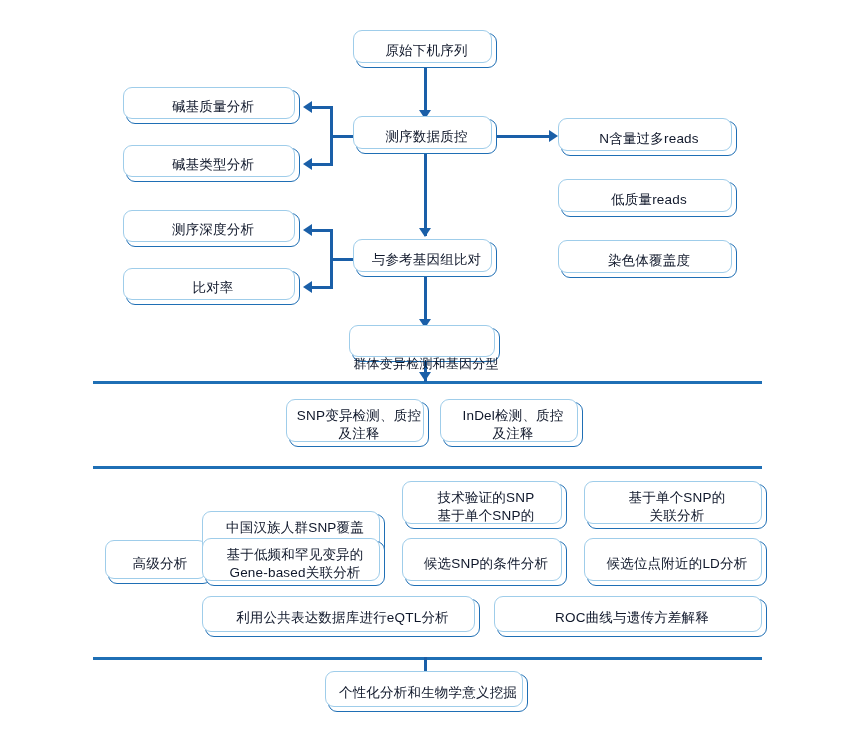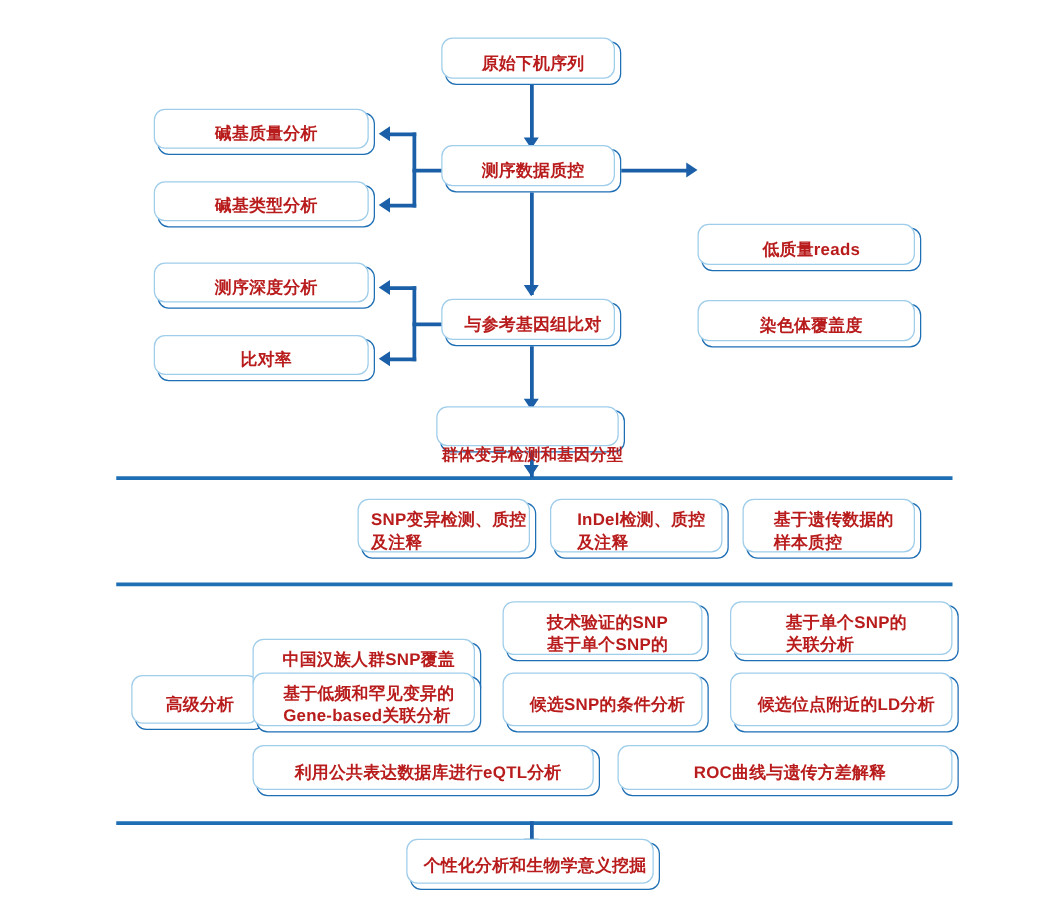--- a/index.html
+++ b/index.html
@@ -20,27 +20,26 @@
   
   .box {
     position: absolute;
     box-sizing: border-box;
     border: 1.4px solid #1f6fb5;
     border-radius: 9px;
     background: #ffffff;
     display: flex;
     align-items: center;
     justify-content: center;
-    text-align: left;
-    color: #b91c1c;
+    text-align: center;
+    color: #0f172a;
     font-size: 13.5px;
     line-height: 1.28;
     letter-spacing: 0.2px;
     z-index: 3;
-    font-weight: bold;
   }
   
   .box::before {
     content: "";
     position: absolute;
     left: -4px;
     top: -4px;
     right: 4px;
     bottom: 4px;
     border: 1.6px solid #9fcdea;
@@ -131,20 +130,23 @@
     <span class="lbl">碱基质量分析</span>
   </div>
 
   <div class="box tight" style="left:126px; top:148px; width:174px; height:34px;">
     <span class="lbl">碱基类型分析</span>
   </div>
 
   <div class="hline" style="left:497px; top:135px; width:55px;"></div>
   <div class="arrow-right" style="left:549px; top:130px;"></div>
 
+  <div class="box tight" style="left:561px; top:121px; width:176px; height:35px;">
+    <span class="lbl">N含量过多reads</span>
+  </div>
   <div class="box tight" style="left:561px; top:182px; width:176px; height:35px;">
     <span class="lbl">低质量reads</span>
   </div>
   <div class="box tight" style="left:561px; top:243px; width:176px; height:35px;">
     <span class="lbl">染色体覆盖度</span>
   </div>
 
   <div class="vline" style="left:424px; top:154px; width:3px; height:82px;"></div>
   <div class="arrow-down" style="left:419px; top:228px;"></div>
 
@@ -183,24 +185,20 @@
   <div class="box" style="left:289px; top:402px; width:140px; height:45px;">
     <span class="lbl">SNP变异检测、质控
 及注释</span>
   </div>
 
   <div class="box" style="left:443px; top:402px; width:140px; height:45px;">
     <span class="lbl">InDel检测、质控
 及注释</span>
   </div>
 
-  <div class="box" style="left:597px; top:402px; width:140px; height:45px;">
-    <span class="lbl">基于遗传数据的
-样本质控</span>
-  </div>
 
   <div class="divider" style="left:93px; top:466px; width:669px;"></div>
 
   <div class="box tight" style="left:108px; top:543px; width:104px; height:41px;">
     <span class="lbl">高级分析</span>
   </div>
 
   <div class="box" style="left:205px; top:484px; width:180px; height:45px;margin-top:30px;">
     <span class="lbl">中国汉族人群SNP覆盖
 度评估以及相关性分析</span>

